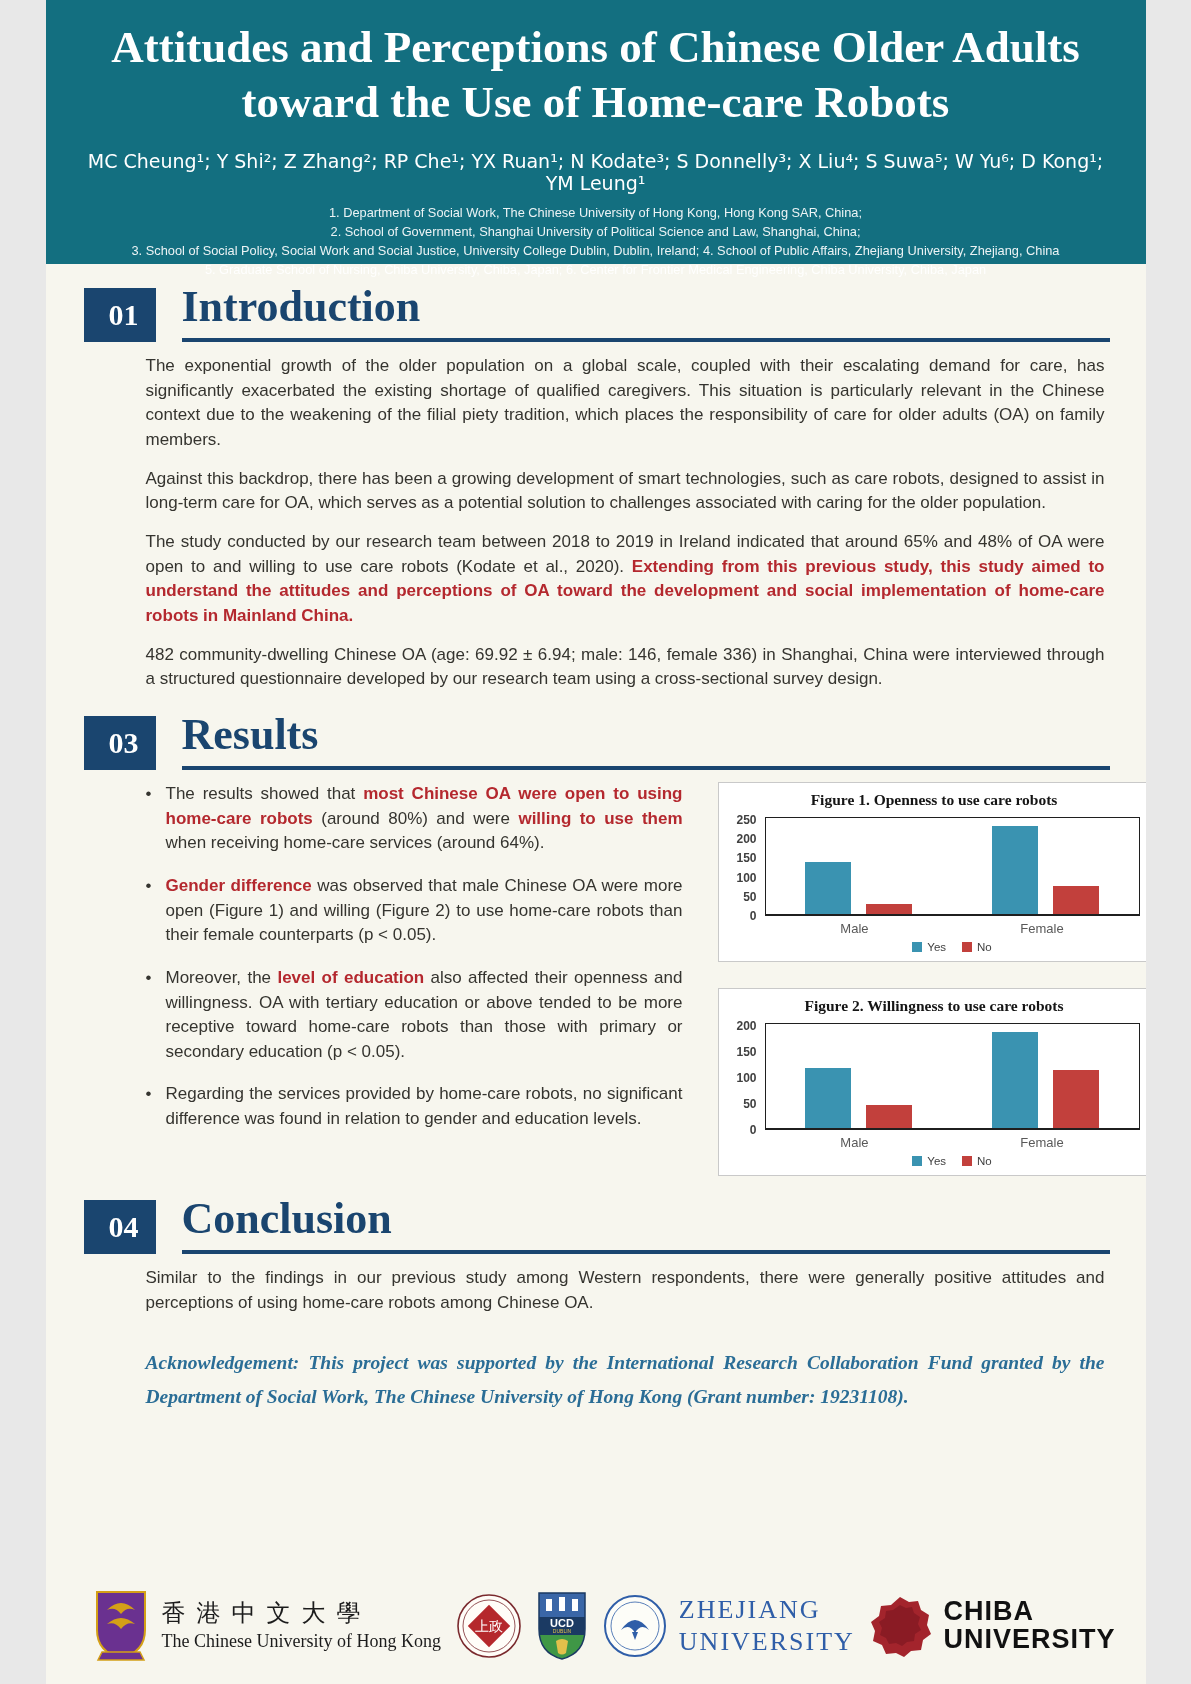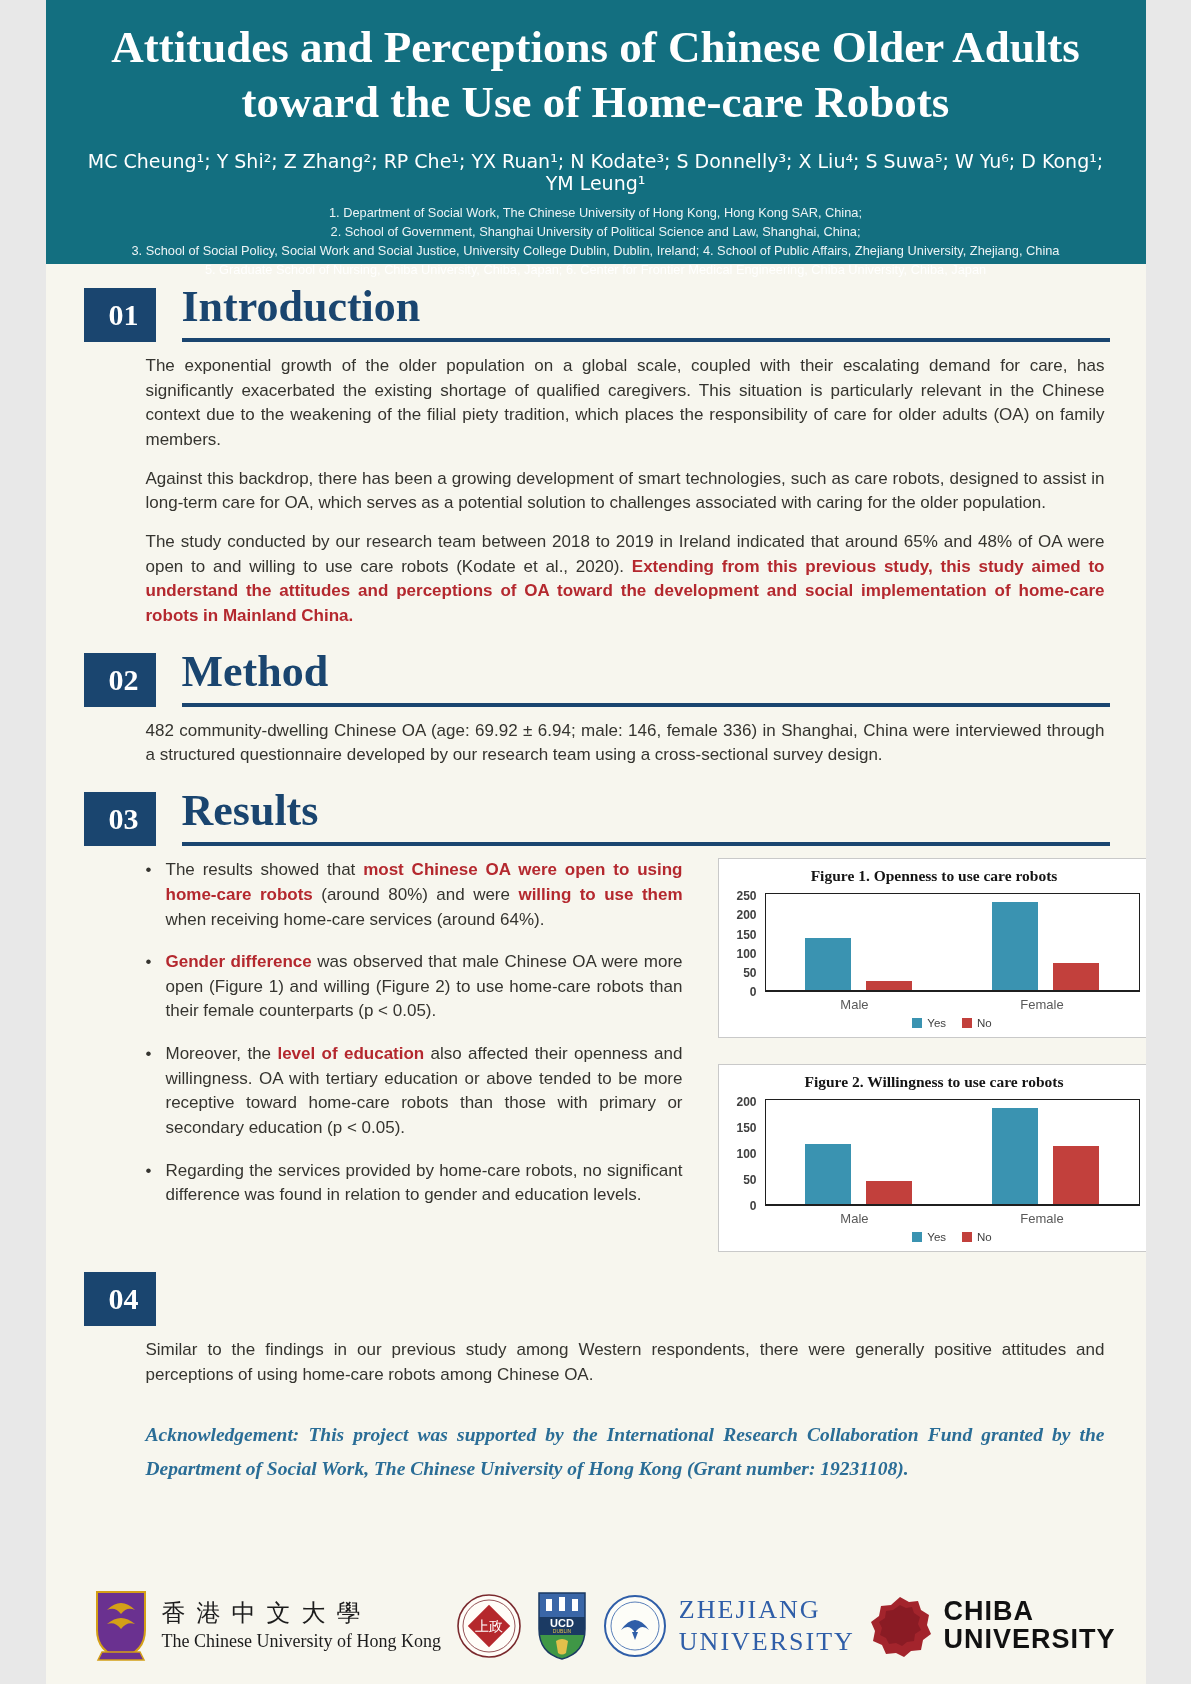--- a/index.html
+++ b/index.html
@@ -86,26 +86,20 @@
     <div class="sec-body">
         <h2>Introduction</h2>
       </div>
   </div>
   <div class="textblock">
     <p class="para">The exponential growth of the older population on a global scale, coupled with their escalating demand for care, has significantly exacerbated the existing shortage of qualified caregivers. This situation is particularly relevant in the Chinese context due to the weakening of the filial piety tradition, which places the responsibility of care for older adults (OA) on family members.</p>
     <p class="para">Against this backdrop, there has been a growing development of smart technologies, such as care robots, designed to assist in long-term care for OA, which serves as a potential solution to challenges associated with caring for the older population.</p>
     <p class="para"><span>The study conducted by our research team between 2018 to 2019 in Ireland indicated that around 65% and 48% of OA were open to and willing to use care robots (Kodate et al., 2020). </span><span class="hl">Extending from this previous study, this study aimed to understand the attitudes and perceptions of OA toward the development and social implementation of home-care robots in Mainland China.</span></p>
   </div>
 
-  <div class="sec">
-    <div class="sec-num">02</div>
-    <div class="sec-body">
-        <h2>Method</h2>
-      </div>
-  </div>
   <div class="textblock">
     <p class="para">482 community-dwelling Chinese OA (age: 69.92 ± 6.94; male: 146, female 336) in Shanghai, China were interviewed through a structured questionnaire developed by our research team using a cross-sectional survey design.</p>
   </div>
 
   <div class="sec">
     <div class="sec-num">03</div>
     <div class="sec-body">
         <h2>Results</h2>
       </div>
   </div>
@@ -200,20 +194,23 @@
               <span class="legend-sq" style="background: rgb(194, 64, 60);"></span>
               <span>No</span>
             </span>
           </div>
       </div>
     </div>
   </div>
 
   <div class="sec">
     <div class="sec-num">04</div>
+    <div class="sec-body">
+        <h2>Conclusion</h2>
+      </div>
   </div>
   <div class="textblock">
     <p class="para">Similar to the findings in our previous study among Western respondents, there were generally positive attitudes and perceptions of using home-care robots among Chinese OA.</p>
   </div>
   <div class="ack">Acknowledgement: This project was supported by the International Research Collaboration Fund granted by the Department of Social Work, The Chinese University of Hong Kong (Grant number: 19231108).</div>
 
   <div class="footer">
     <div class="logo">
       <svg width="58" height="72" viewBox="0 0 58 72">
         <path d="M5 2 h48 v38 q0 22 -24 28 q-24 -6 -24 -28 z" fill="#6a3190" stroke="#d4a017" stroke-width="2"></path>

